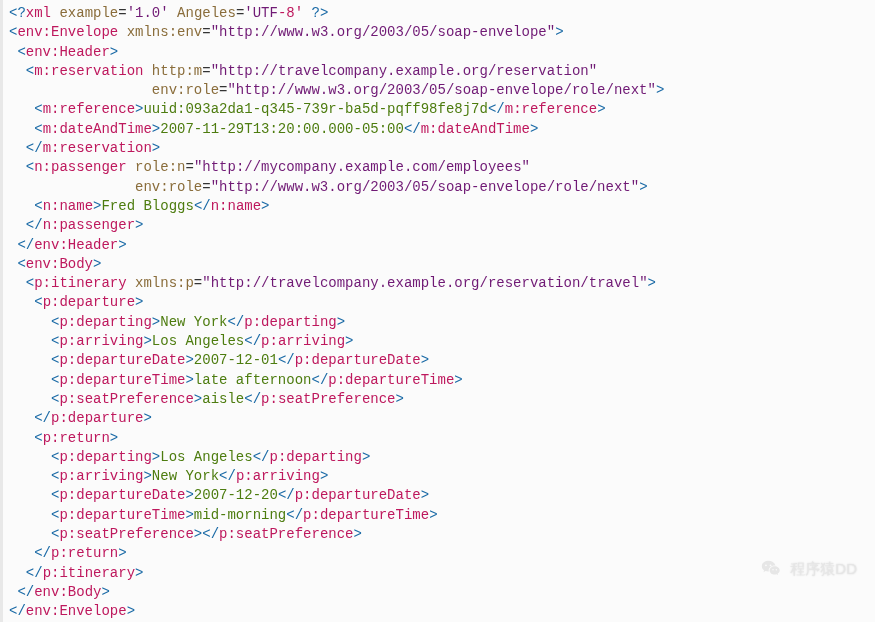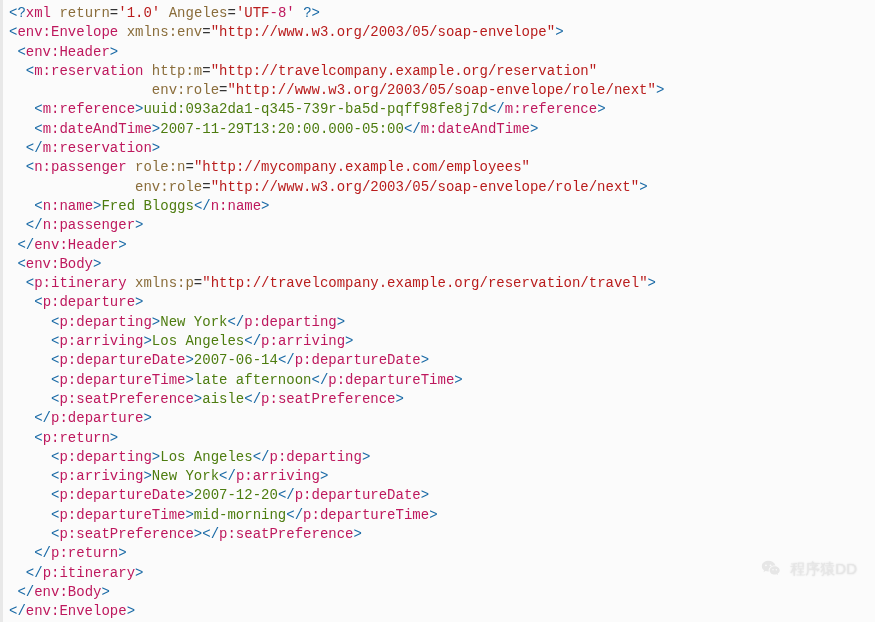--- a/index.html
+++ b/index.html
@@ -14,21 +14,21 @@
     height: 622px;
     box-sizing: border-box;
     position: relative;
     border-left: 3px solid #e8e8e8;
   }
   .ln { white-space: pre; }
   .tag { color: #be185d; }         
   .br  { color: #1a6aa6; }         
   .attr{ color: #8a6d3b; }         
   .eq  { color: #333; }
-  .str { color: #b91c1c; }         
+  .str { color: #701a75; }         
   .txt { color: #4d7c0f; }
   .watermark {
     position: absolute;
     right: 18px;
     bottom: 42px;
     display: flex;
     align-items: center;
     color: #e6e6e6;
     font-family: "Microsoft YaHei", "PingFang SC", sans-serif;
     font-size: 15px;
@@ -38,21 +38,21 @@
     width: 22px; height: 22px;
     border-radius: 3px;
     margin-right: 8px;
     display:flex; align-items:center; justify-content:center;
   }
   .watermark .bubble svg { display:block; }
 </style>
 </head>
 <body>
 
-<div class="ln"><span class="br">&lt;?</span><span class="tag">xml</span> <span class="attr">return</span><span class="eq">=</span><span class="str">'1.0'</span> <span class="attr">Angeles</span><span class="eq">=</span><span class="str">'UTF</span><span class="tag">-8'</span> <span class="br">?&gt;</span></div>
+<div class="ln"><span class="br">&lt;?</span><span class="tag">xml</span> <span class="attr">example</span><span class="eq">=</span><span class="str">'1.0'</span> <span class="attr">Angeles</span><span class="eq">=</span><span class="str">'UTF</span><span class="tag">-8'</span> <span class="br">?&gt;</span></div>
 
 <div class="ln"><span class="br">&lt;</span><span class="tag">env:Envelope</span> <span class="attr">xmlns:env</span><span class="eq">=</span><span class="str">"http://www.w3.org/2003/05/soap-envelope"</span><span class="br">&gt;</span></div>
 
 <div class="ln"> <span class="br">&lt;</span><span class="tag">env:Header</span><span class="br">&gt;</span></div>
 
 <div class="ln">  <span class="br">&lt;</span><span class="tag">m:reservation</span> <span class="attr">http:m</span><span class="eq">=</span><span class="str">"http://travelcompany.example.org/reservation"</span></div>
 <div class="ln">                 <span class="attr">env:role</span><span class="eq">=</span><span class="str">"http://www.w3.org/2003/05/soap-envelope/role/next"</span><span class="br">&gt;</span></div>
 
 <div class="ln">   <span class="br">&lt;</span><span class="tag">m:reference</span><span class="br">&gt;</span><span class="txt">uuid:093a2da1-q345-739r-ba5d-pqff98fe8j7d</span><span class="br">&lt;/</span><span class="tag">m:reference</span><span class="br">&gt;</span></div>
 
@@ -69,21 +69,21 @@
 
 <div class="ln"> <span class="br">&lt;/</span><span class="tag">env:Header</span><span class="br">&gt;</span></div>
 
 <div class="ln"> <span class="br">&lt;</span><span class="tag">env:Body</span><span class="br">&gt;</span></div>
 
 <div class="ln">  <span class="br">&lt;</span><span class="tag">p:itinerary</span> <span class="attr">xmlns:p</span><span class="eq">=</span><span class="str">"http://travelcompany.example.org/reservation/travel"</span><span class="br">&gt;</span></div>
 
 <div class="ln">   <span class="br">&lt;</span><span class="tag">p:departure</span><span class="br">&gt;</span></div>
 <div class="ln">     <span class="br">&lt;</span><span class="tag">p:departing</span><span class="br">&gt;</span><span class="txt">New York</span><span class="br">&lt;/</span><span class="tag">p:departing</span><span class="br">&gt;</span></div>
 <div class="ln">     <span class="br">&lt;</span><span class="tag">p:arriving</span><span class="br">&gt;</span><span class="txt">Los Angeles</span><span class="br">&lt;/</span><span class="tag">p:arriving</span><span class="br">&gt;</span></div>
-<div class="ln">     <span class="br">&lt;</span><span class="tag">p:departureDate</span><span class="br">&gt;</span><span class="txt">2007-06-14</span><span class="br">&lt;/</span><span class="tag">p:departureDate</span><span class="br">&gt;</span></div>
+<div class="ln">     <span class="br">&lt;</span><span class="tag">p:departureDate</span><span class="br">&gt;</span><span class="txt">2007-12-01</span><span class="br">&lt;/</span><span class="tag">p:departureDate</span><span class="br">&gt;</span></div>
 <div class="ln">     <span class="br">&lt;</span><span class="tag">p:departureTime</span><span class="br">&gt;</span><span class="txt">late afternoon</span><span class="br">&lt;/</span><span class="tag">p:departureTime</span><span class="br">&gt;</span></div>
 <div class="ln">     <span class="br">&lt;</span><span class="tag">p:seatPreference</span><span class="br">&gt;</span><span class="txt">aisle</span><span class="br">&lt;/</span><span class="tag">p:seatPreference</span><span class="br">&gt;</span></div>
 <div class="ln">   <span class="br">&lt;/</span><span class="tag">p:departure</span><span class="br">&gt;</span></div>
 
 <div class="ln">   <span class="br">&lt;</span><span class="tag">p:return</span><span class="br">&gt;</span></div>
 <div class="ln">     <span class="br">&lt;</span><span class="tag">p:departing</span><span class="br">&gt;</span><span class="txt">Los Angeles</span><span class="br">&lt;/</span><span class="tag">p:departing</span><span class="br">&gt;</span></div>
 <div class="ln">     <span class="br">&lt;</span><span class="tag">p:arriving</span><span class="br">&gt;</span><span class="txt">New York</span><span class="br">&lt;/</span><span class="tag">p:arriving</span><span class="br">&gt;</span></div>
 <div class="ln">     <span class="br">&lt;</span><span class="tag">p:departureDate</span><span class="br">&gt;</span><span class="txt">2007-12-20</span><span class="br">&lt;/</span><span class="tag">p:departureDate</span><span class="br">&gt;</span></div>
 <div class="ln">     <span class="br">&lt;</span><span class="tag">p:departureTime</span><span class="br">&gt;</span><span class="txt">mid-morning</span><span class="br">&lt;/</span><span class="tag">p:departureTime</span><span class="br">&gt;</span></div>
 <div class="ln">     <span class="br">&lt;</span><span class="tag">p:seatPreference</span><span class="br">&gt;</span><span class="txt"></span><span class="br">&lt;/</span><span class="tag">p:seatPreference</span><span class="br">&gt;</span></div>

